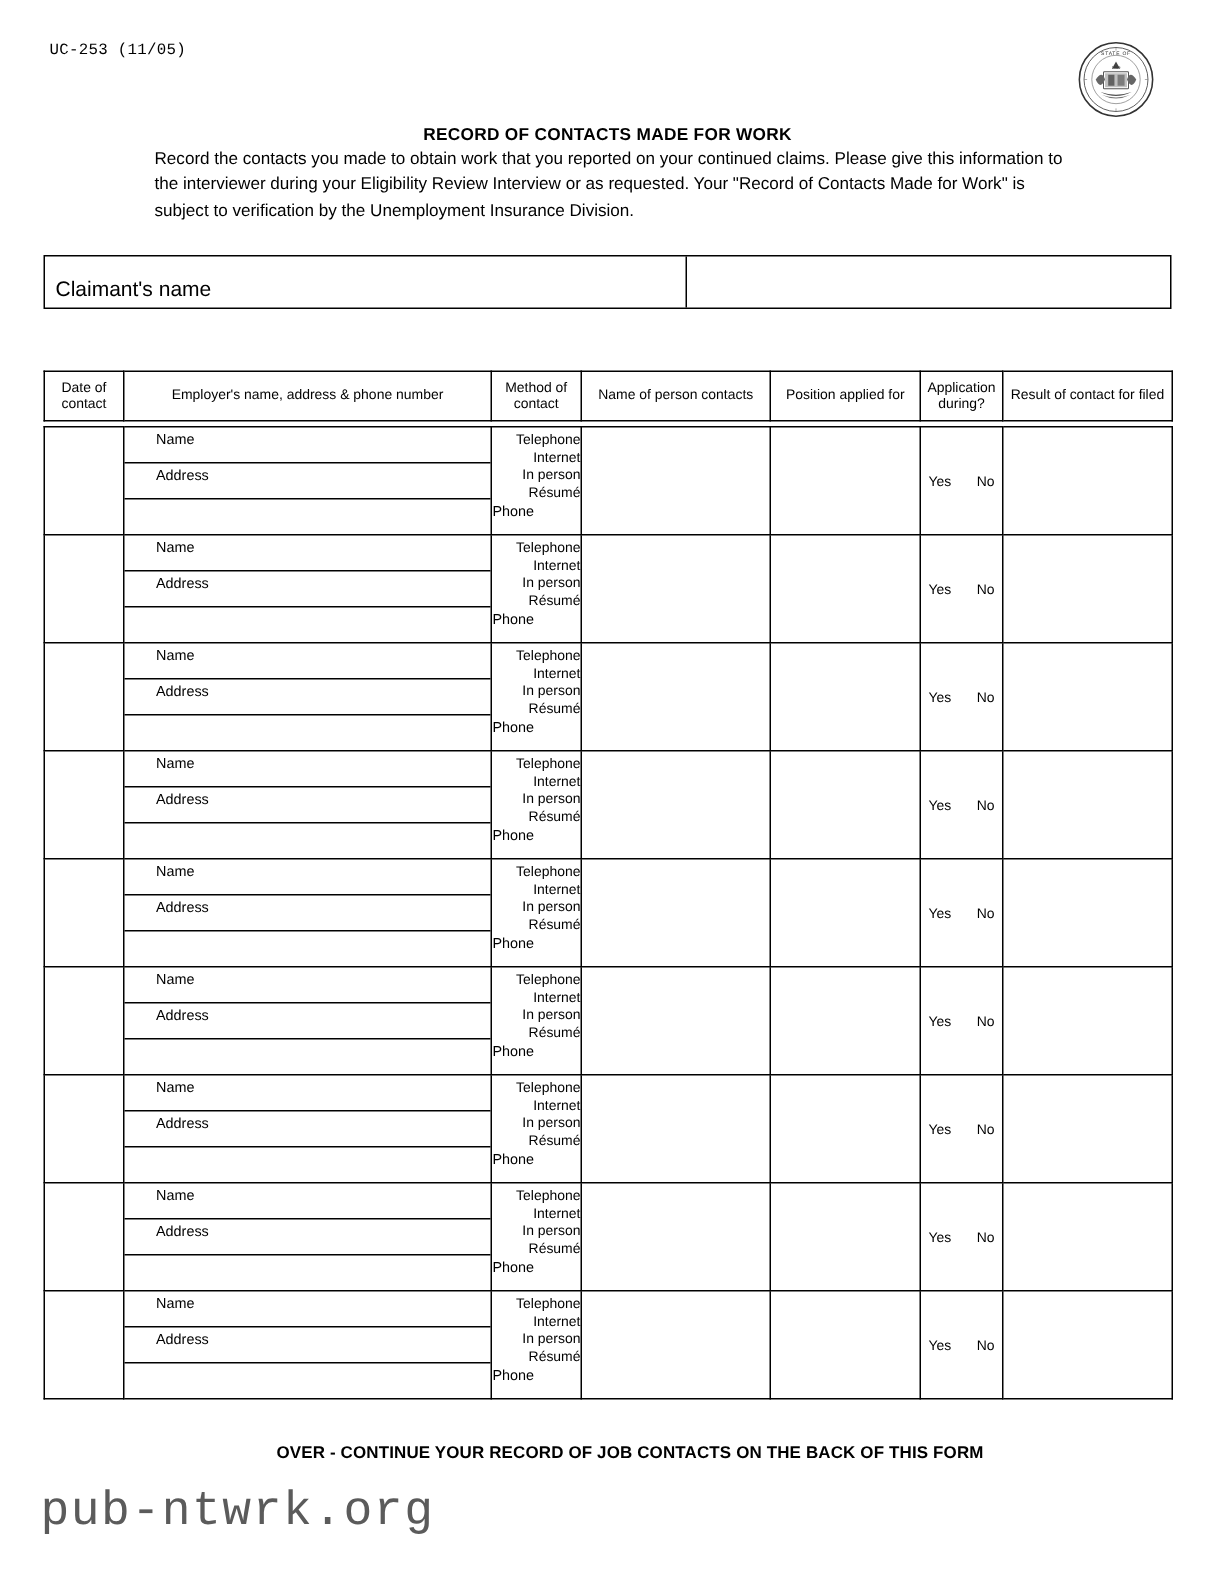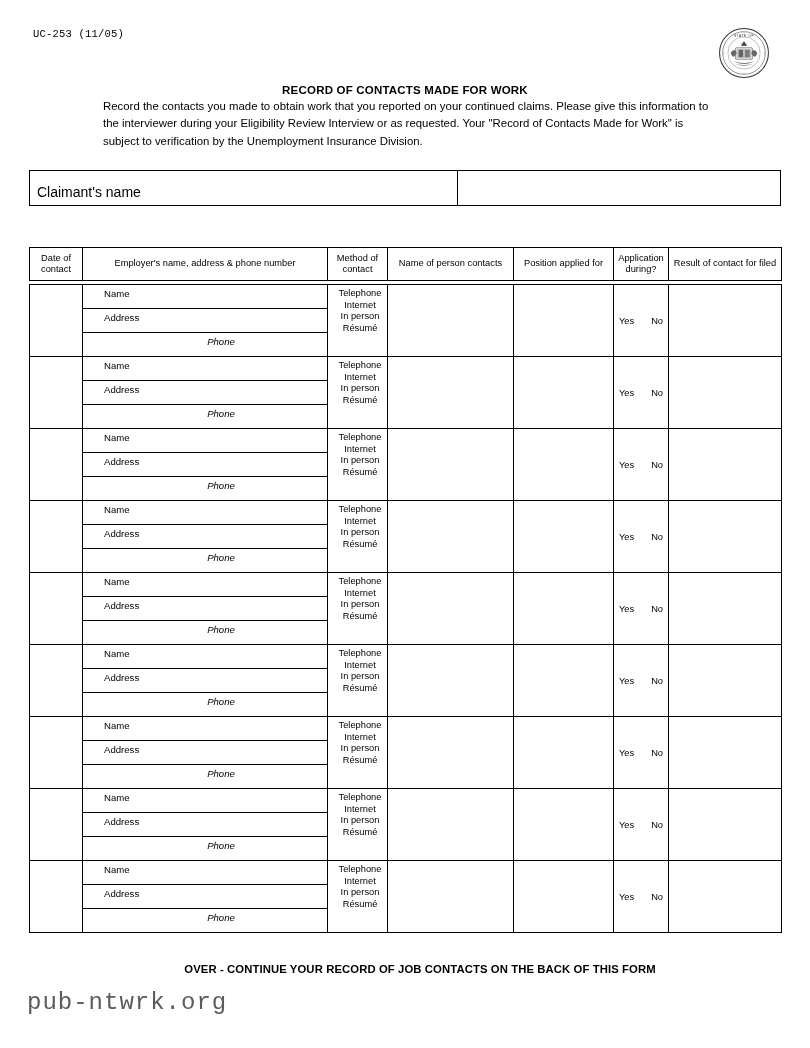--- a/index.html
+++ b/index.html
@@ -171,32 +171,31 @@
   }
   .emp-label {
     position: absolute;
     left: 9px;
     top: 3px;
     font-size: 9.6px;
     white-space: nowrap;
     margin-left: 12px;
   }
   .emp-label.center {
-    left: 4px;
+    left: 17px;
     width: 100%;
-    text-align: center;
-    font-style: italic;
+    text-align: right;
   }
 
   
   .method-list {
     padding: 3px 0 0 5px;
     font-size: 9.3px;
     line-height: 11.6px;
-    text-align: center;
+    text-align: right;
   }
 
   
   .yesno {
     height: 100%;
     display: flex;
     flex-direction: row;
     align-items: center;
     justify-content: center;
     gap: 17px;
@@ -212,21 +211,21 @@
     text-align: center;
     font-size: 11.3px;
     font-weight: bold;
     letter-spacing: 0.1px;
   }
   .watermark {
     position: absolute;
     left: 27px;
     top: 989px;
     font-family: "Liberation Mono", "DejaVu Sans Mono", monospace;
-    font-size: 24px;
+    font-size: 32px;
     color: #5b5b5b;
     letter-spacing: 1px;
     white-space: nowrap;
   }
 </style>
 </head>
 <body>
 
 <div class="page">
 

